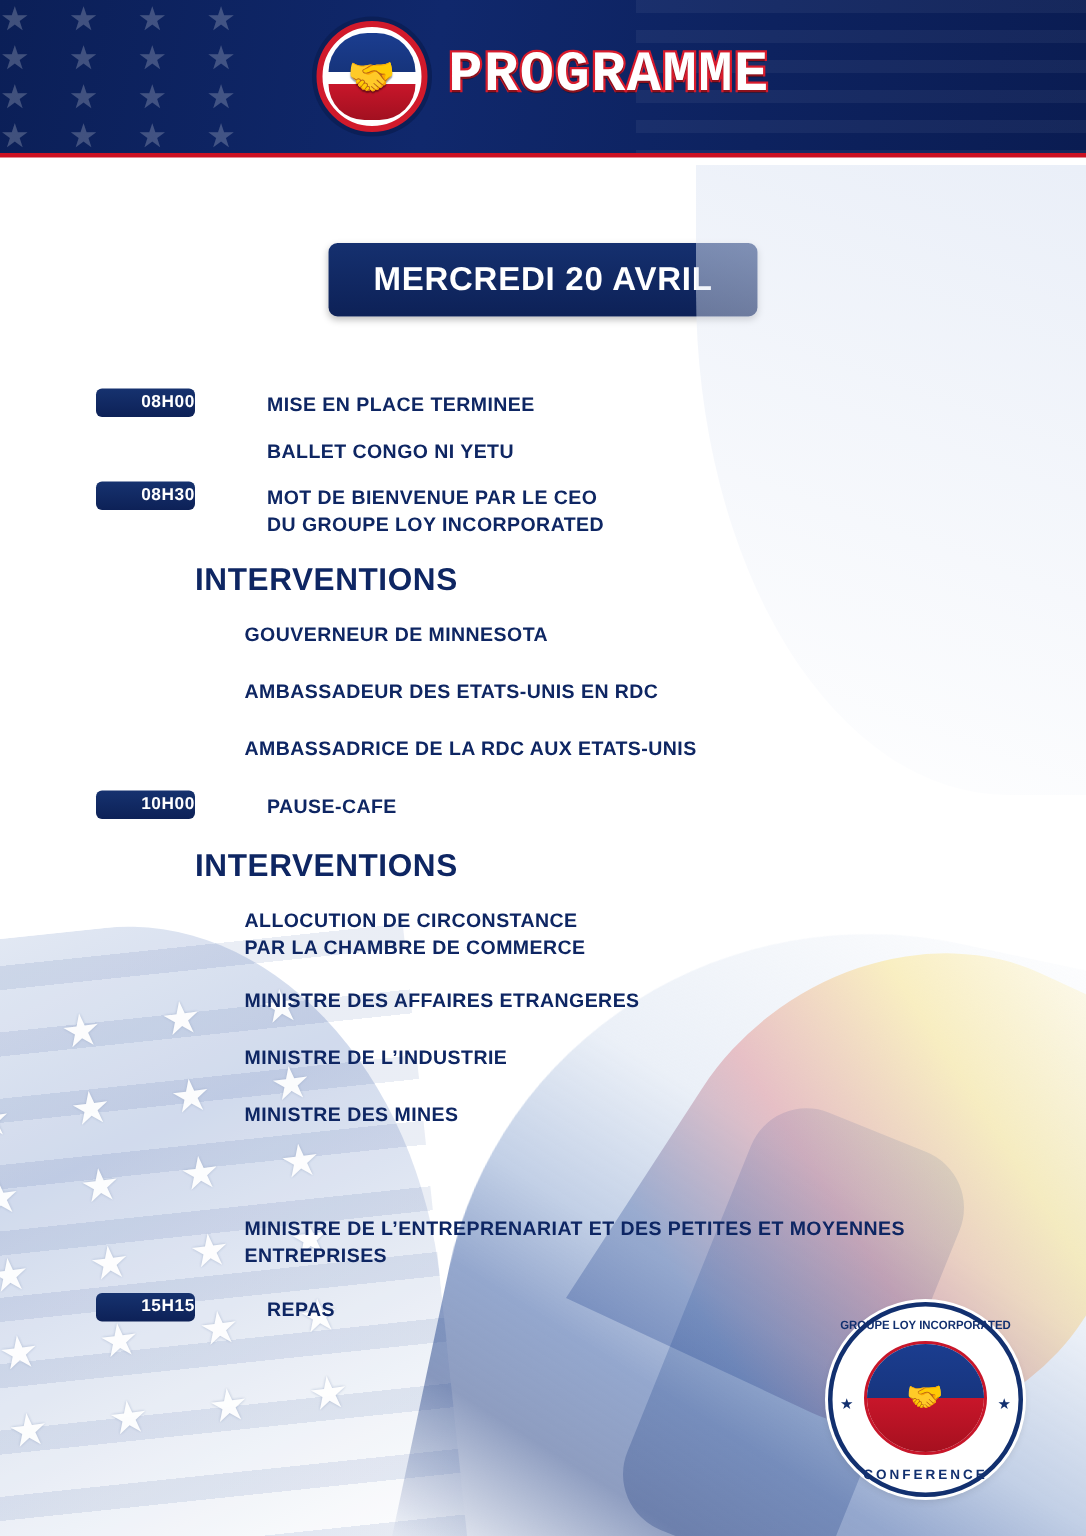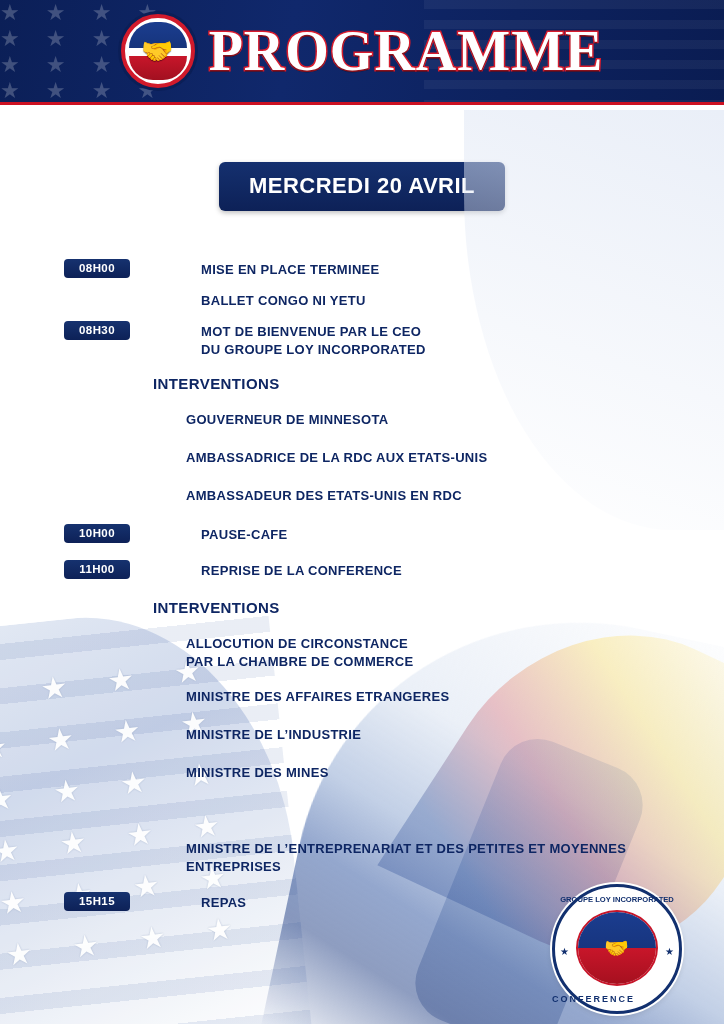--- a/index.html
+++ b/index.html
@@ -136,22 +136,22 @@
     background: linear-gradient(180deg,#c8162a,#a21020);
     border-radius: 0 0 32px 32px;
   }
   .emblem .em-hands {
     position: relative; z-index: 2;
     font-size: 26px; line-height: 1;
     color: #ffffff;
     text-shadow: 0 1px 1px rgba(0,0,0,.4);
   }
   .programme-title {
-    font-family: Liberation Serif, serif;
-    font-size: 56px;
+    font-family: Liberation Mono, monospace;
+    font-size: 38px;
     font-weight: 900;
     letter-spacing: 1px;
     color: #ffffff;
     -webkit-text-stroke: 3px #d81b2c;
     paint-order: stroke fill;
     text-shadow: 0 2px 0 rgba(0,0,0,.35);
     line-height: 1;
   }
 
   
@@ -184,41 +184,41 @@
     margin-bottom: 9px;
     min-height: 22px;
   }
   .time {
     flex: 0 0 66px;
     background: linear-gradient(180deg,#16326f,#0d2157);
     color: #fff;
     font-size: 11.5px;
     font-weight: 700;
     letter-spacing: .4px;
-    text-align: center;
+    text-align: right;
     padding: 3px 0 4px;
     border-radius: 4px;
-    margin-right: 23px;
+    margin-right: 0;
   }
   .time.empty {
     background: transparent;
   }
   .item-text {
     color: #0e2663;
     font-size: 13px;
     font-weight: 700;
     letter-spacing: .3px;
     line-height: 1.35;
     padding-top: 2px;
     white-space: pre-line;
     padding-left: 48px;
   }
   .section-head {
     color: #0e2663;
-    font-size: 15px;
+    font-size: 21px;
     font-weight: 800;
     letter-spacing: .4px;
     padding-top: 1px;
   }
   .row.section { margin-top: 16px; margin-bottom: 14px; }
   .row.sub {
     margin-bottom: 16px;
   }
   .sub-wrap {
     flex: 1 1 auto;
@@ -239,41 +239,42 @@
     letter-spacing: .3px;
     line-height: 1.35;
     white-space: pre-line;
     padding: 1px 0 1px 0;
   }
   .row.gap-top { margin-top: 14px; }
 
   
   .footer-logo {
     position: absolute;
-    right: 42px; bottom: 10px;
+    right: 42px; bottom: 26px;
     width: 130px; height: 130px;
     z-index: 5;
   }
   .footer-logo .ring {
     position: absolute; inset: 0;
     border-radius: 50%;
     background: #ffffff;
     border: 3px solid #12306f;
     box-shadow: 0 0 0 2px #ffffff, 0 2px 6px rgba(0,0,0,.15);
   }
   .footer-logo .arc-top {
     position: absolute; top: 11px; left: 0; right: 0;
     text-align: center;
     font-size: 8px;
     font-weight: 800;
     color: #12306f;
     transform: scaleX(.95);
   }
   .footer-logo .arc-bot {
     position: absolute; bottom: 10px; left: 0; right: 0;
+    text-align: center;
     font-size: 9px;
     font-weight: 800;
     letter-spacing: 2px;
     color: #12306f;
   }
   .footer-logo .inner {
     position: absolute;
     left: 24px; right: 24px; top: 26px; bottom: 28px;
     border-radius: 50%;
     background: #ffffff;
@@ -357,41 +358,37 @@
         <div class="sub-bar"></div>
         <div class="sub-text">GOUVERNEUR DE MINNESOTA</div>
       </div>
     </div>
 
 
     <div class="row sub">
       <div class="time empty"></div>
       <div class="sub-wrap">
         <div class="sub-bar"></div>
+        <div class="sub-text">AMBASSADEUR DES ETATS-UNIS EN RDC</div>
+      </div>
+    </div>
+
+    <div class="row sub">
+      <div class="time empty"></div>
+      <div class="sub-wrap">
+        <div class="sub-bar"></div>
         <div class="sub-text">AMBASSADRICE DE LA RDC AUX ETATS-UNIS</div>
-      </div>
-    </div>
-
-    <div class="row sub">
-      <div class="time empty"></div>
-      <div class="sub-wrap">
-        <div class="sub-bar"></div>
-        <div class="sub-text">AMBASSADEUR DES ETATS-UNIS EN RDC</div>
       </div>
     </div>
 
     <div class="row">
       <div class="time">10H00</div>
       <div class="item-text">PAUSE-CAFE</div>
     </div>
 
-    <div class="row gap-top">
-      <div class="time">11H00</div>
-      <div class="item-text">REPRISE DE LA CONFERENCE</div>
-    </div>
 
     <div class="row section">
       <div class="time empty"></div>
       <div class="section-head">INTERVENTIONS</div>
     </div>
 
     <div class="row sub">
       <div class="time empty"></div>
       <div class="sub-wrap">
         <div class="sub-bar"></div>

